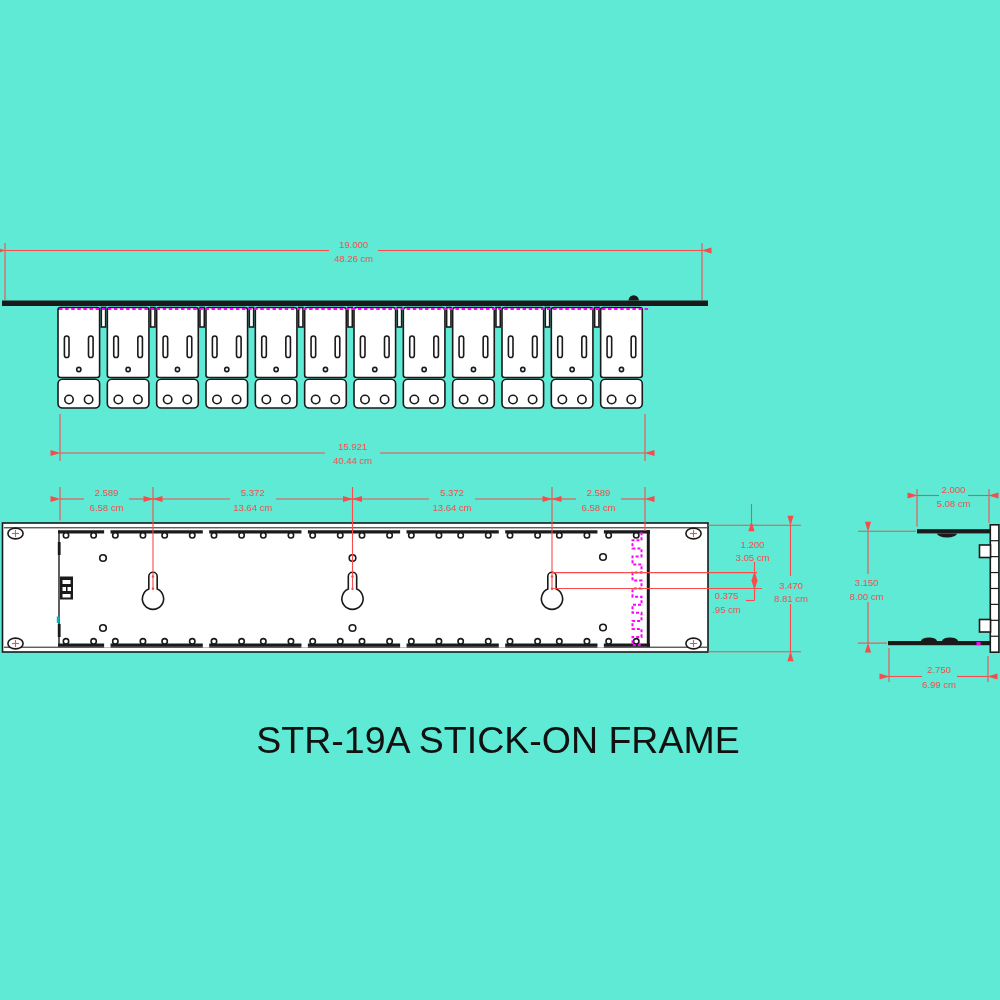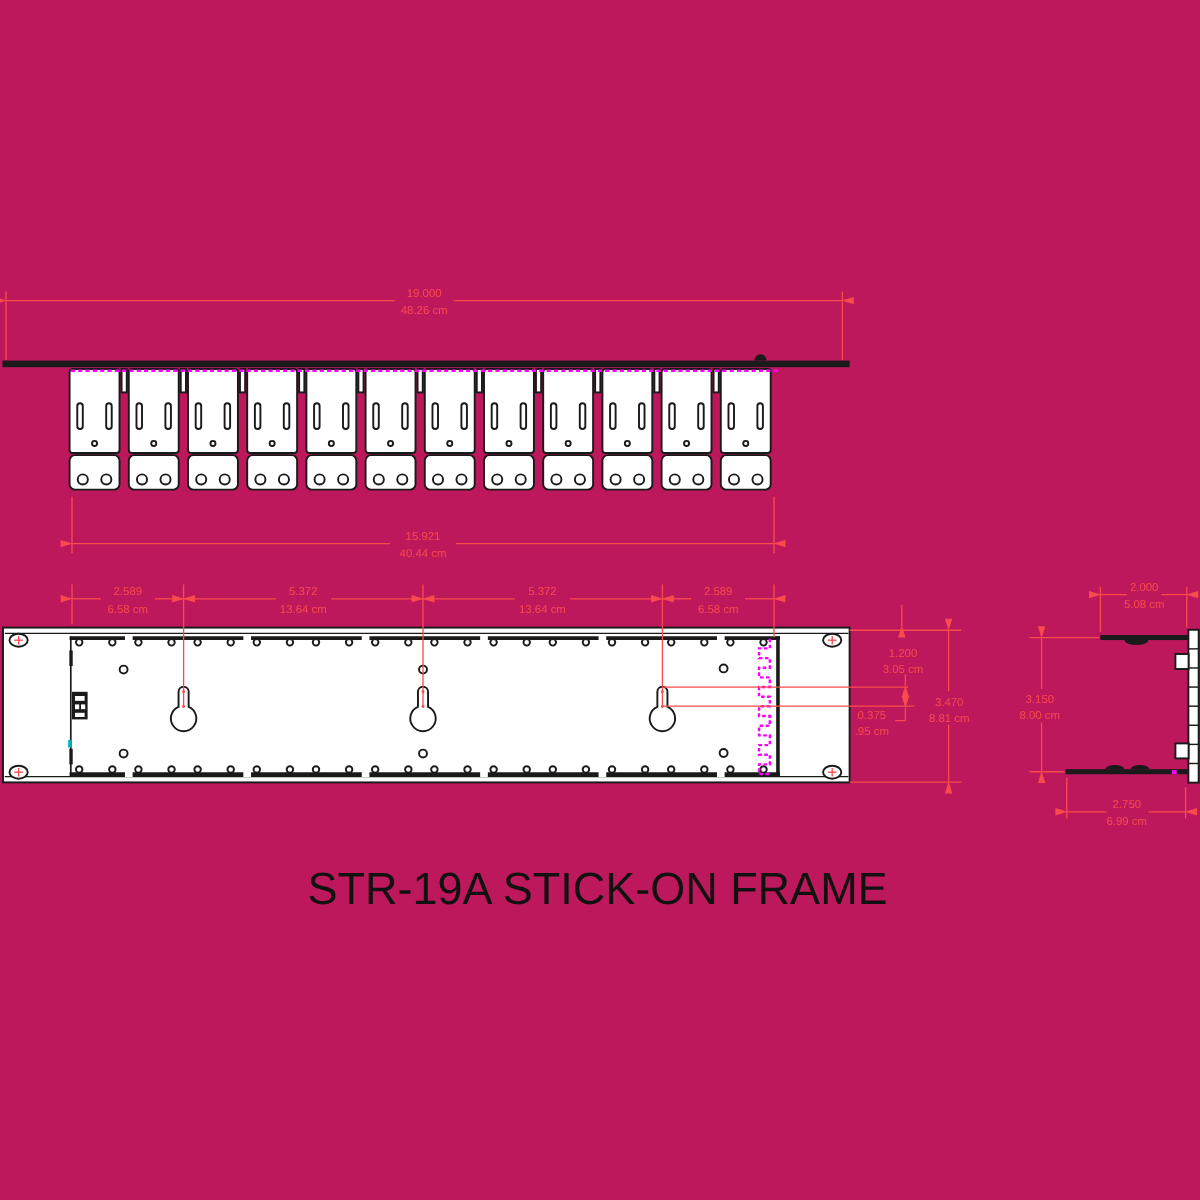--- a/index.html
+++ b/index.html
@@ -2,21 +2,21 @@
 <html style="--dim: #f84b4b; --mag: #ff00ff; --teal: #00b4bc; --ink: #1a1a1a;"><head>
 <meta charset="utf-8">
 <style>
   :root{
     --dim:#f84b4b;
     --mag:#ff00ff;
     --teal:#00b4bc;
     --ink:#1a1a1a;
   }
   html,body{margin:0;padding:0;background:#fff;}
-  #canvas{width:1000px;height:1000px;position:relative;background:#be185d;}
+  #canvas{width:1000px;height:1000px;position:relative;background:#5eead4;}
   svg{display:block;}
   .k  {stroke:var(--ink);fill:none;}
   .kf {fill:var(--ink);stroke:none;}
   .w  {fill:#fff;stroke:var(--ink);stroke-width:1.6;}
   .wh {fill:#fff;stroke:none;}
   .red{stroke:var(--dim);fill:none;stroke-width:1.1;}
   .red-fill{fill:var(--dim);stroke:none;}
   .magenta{stroke:var(--mag);fill:none;}
   .dim-text{fill:var(--dim);font-family:"Liberation Sans",sans-serif;font-size:9.5px;text-anchor:middle;}
   .title-text{fill:#111;font-family:"Liberation Sans",sans-serif;font-size:37.5px;text-anchor:middle;}

